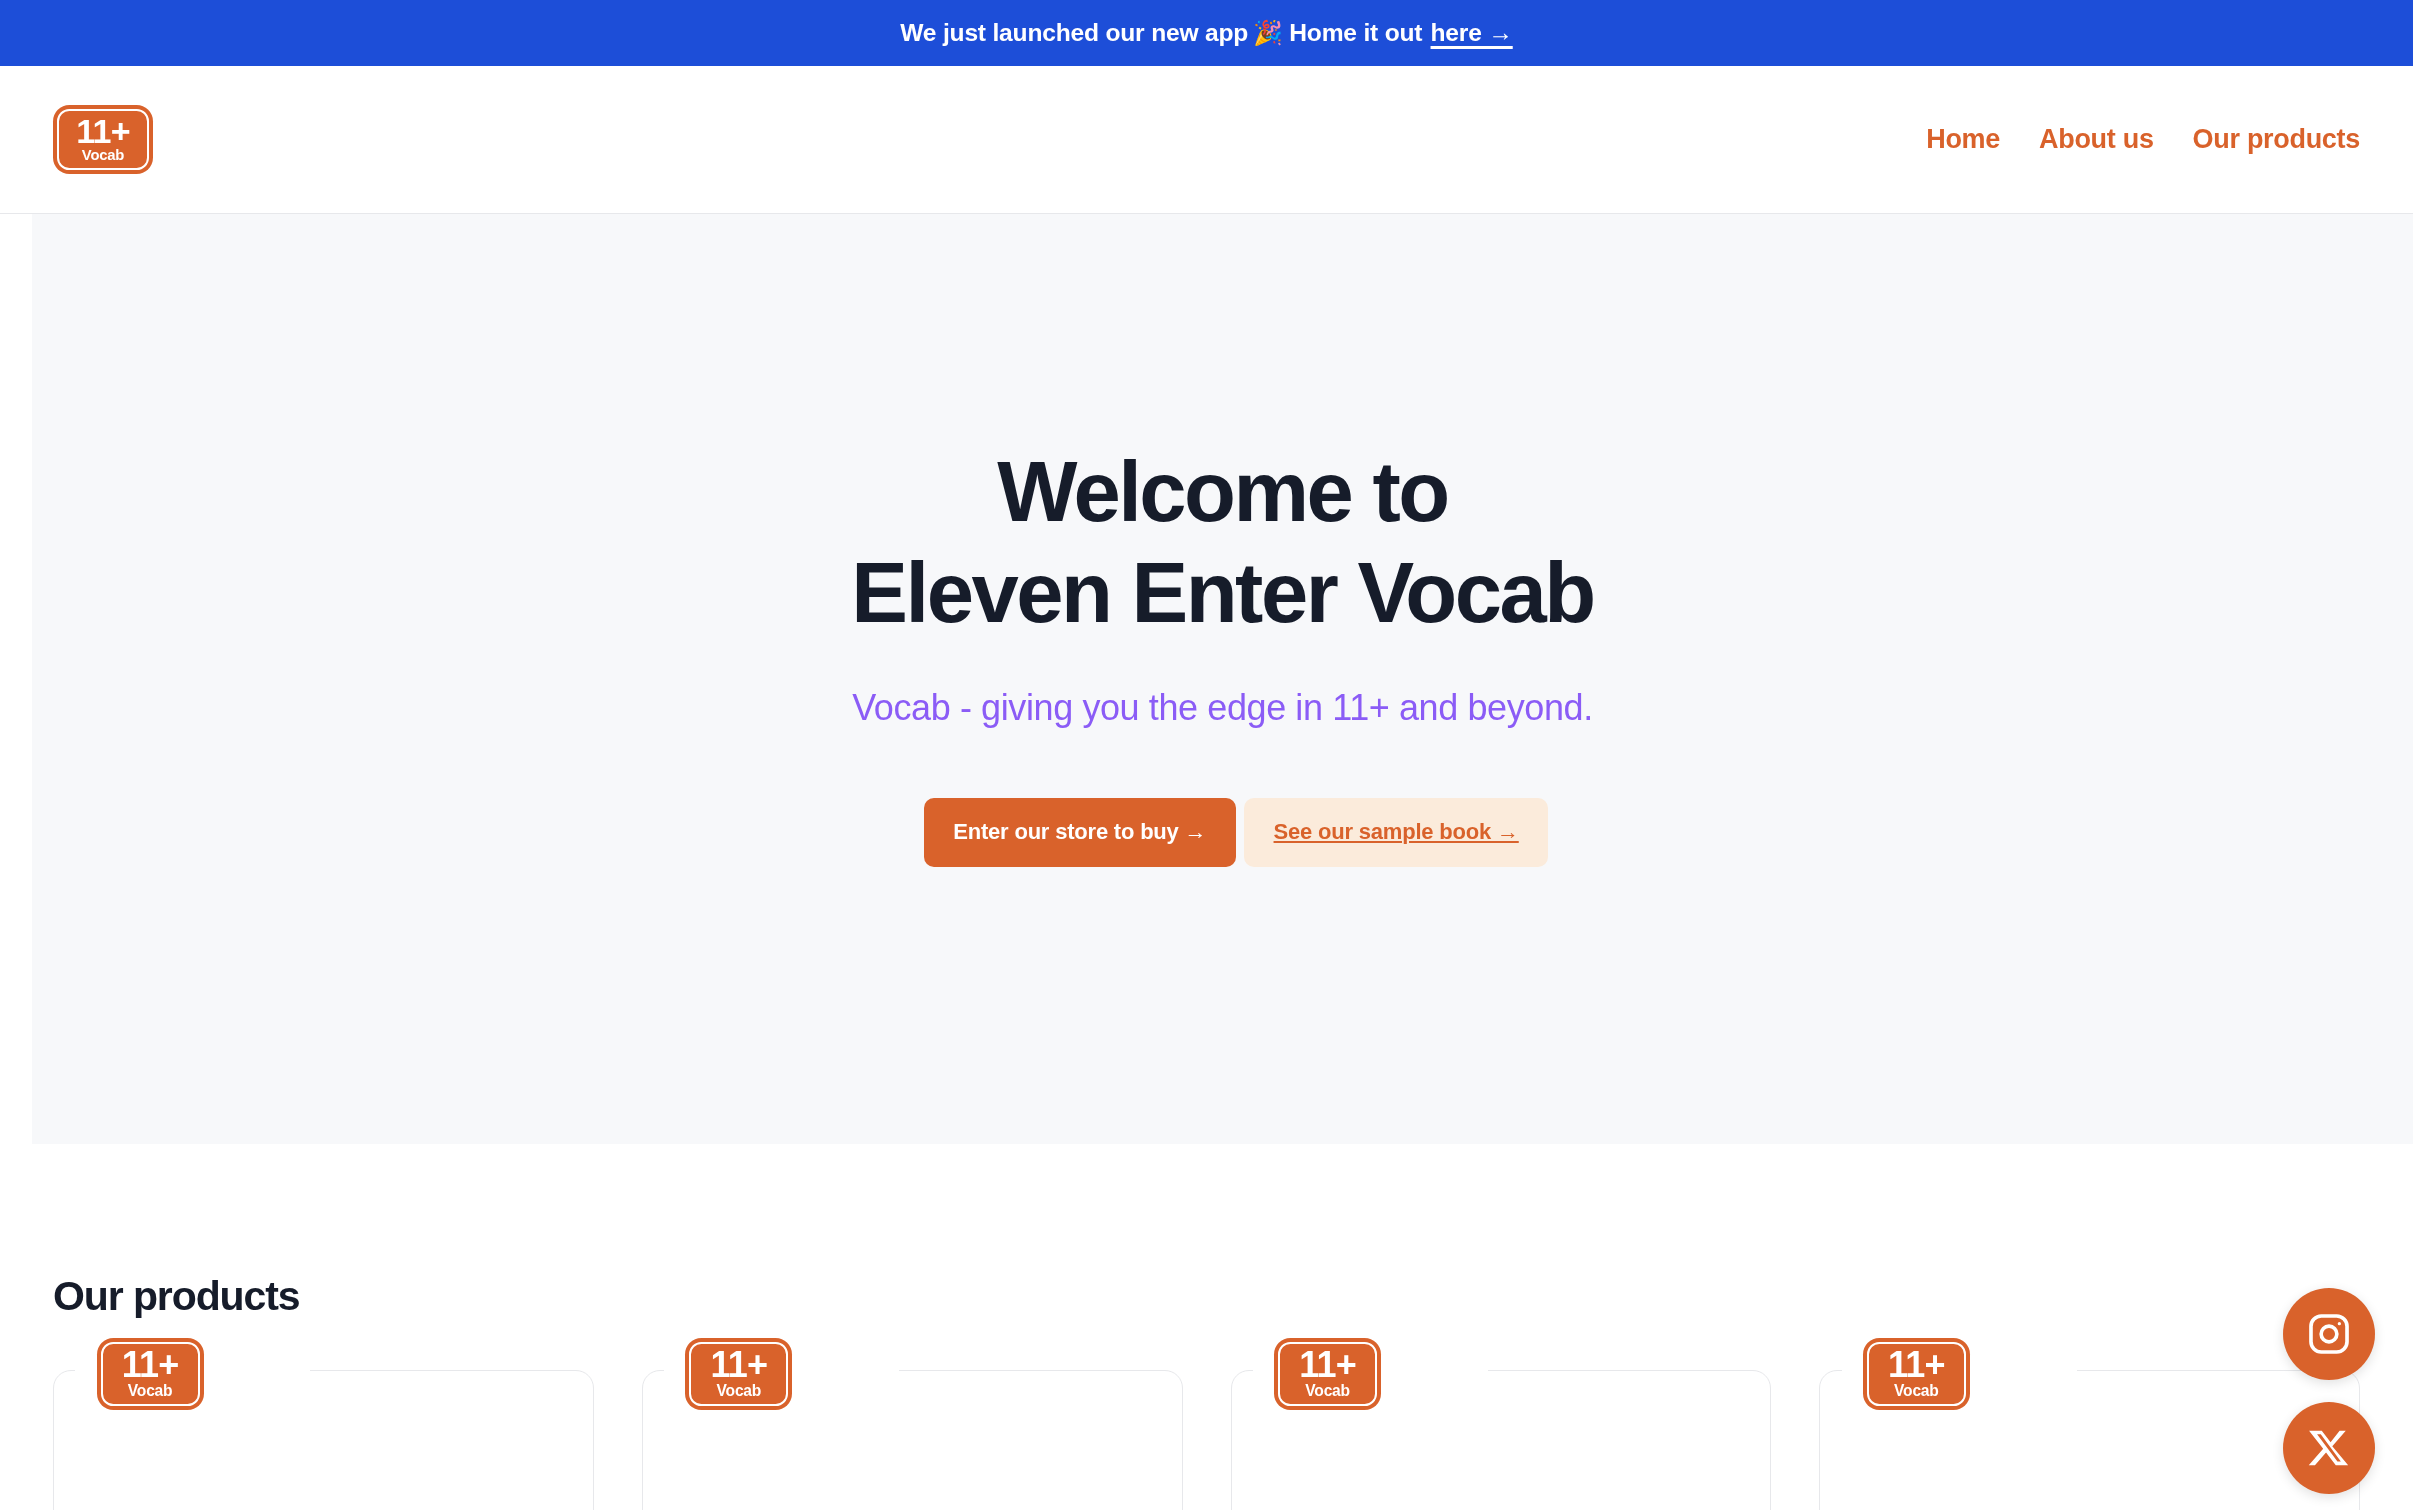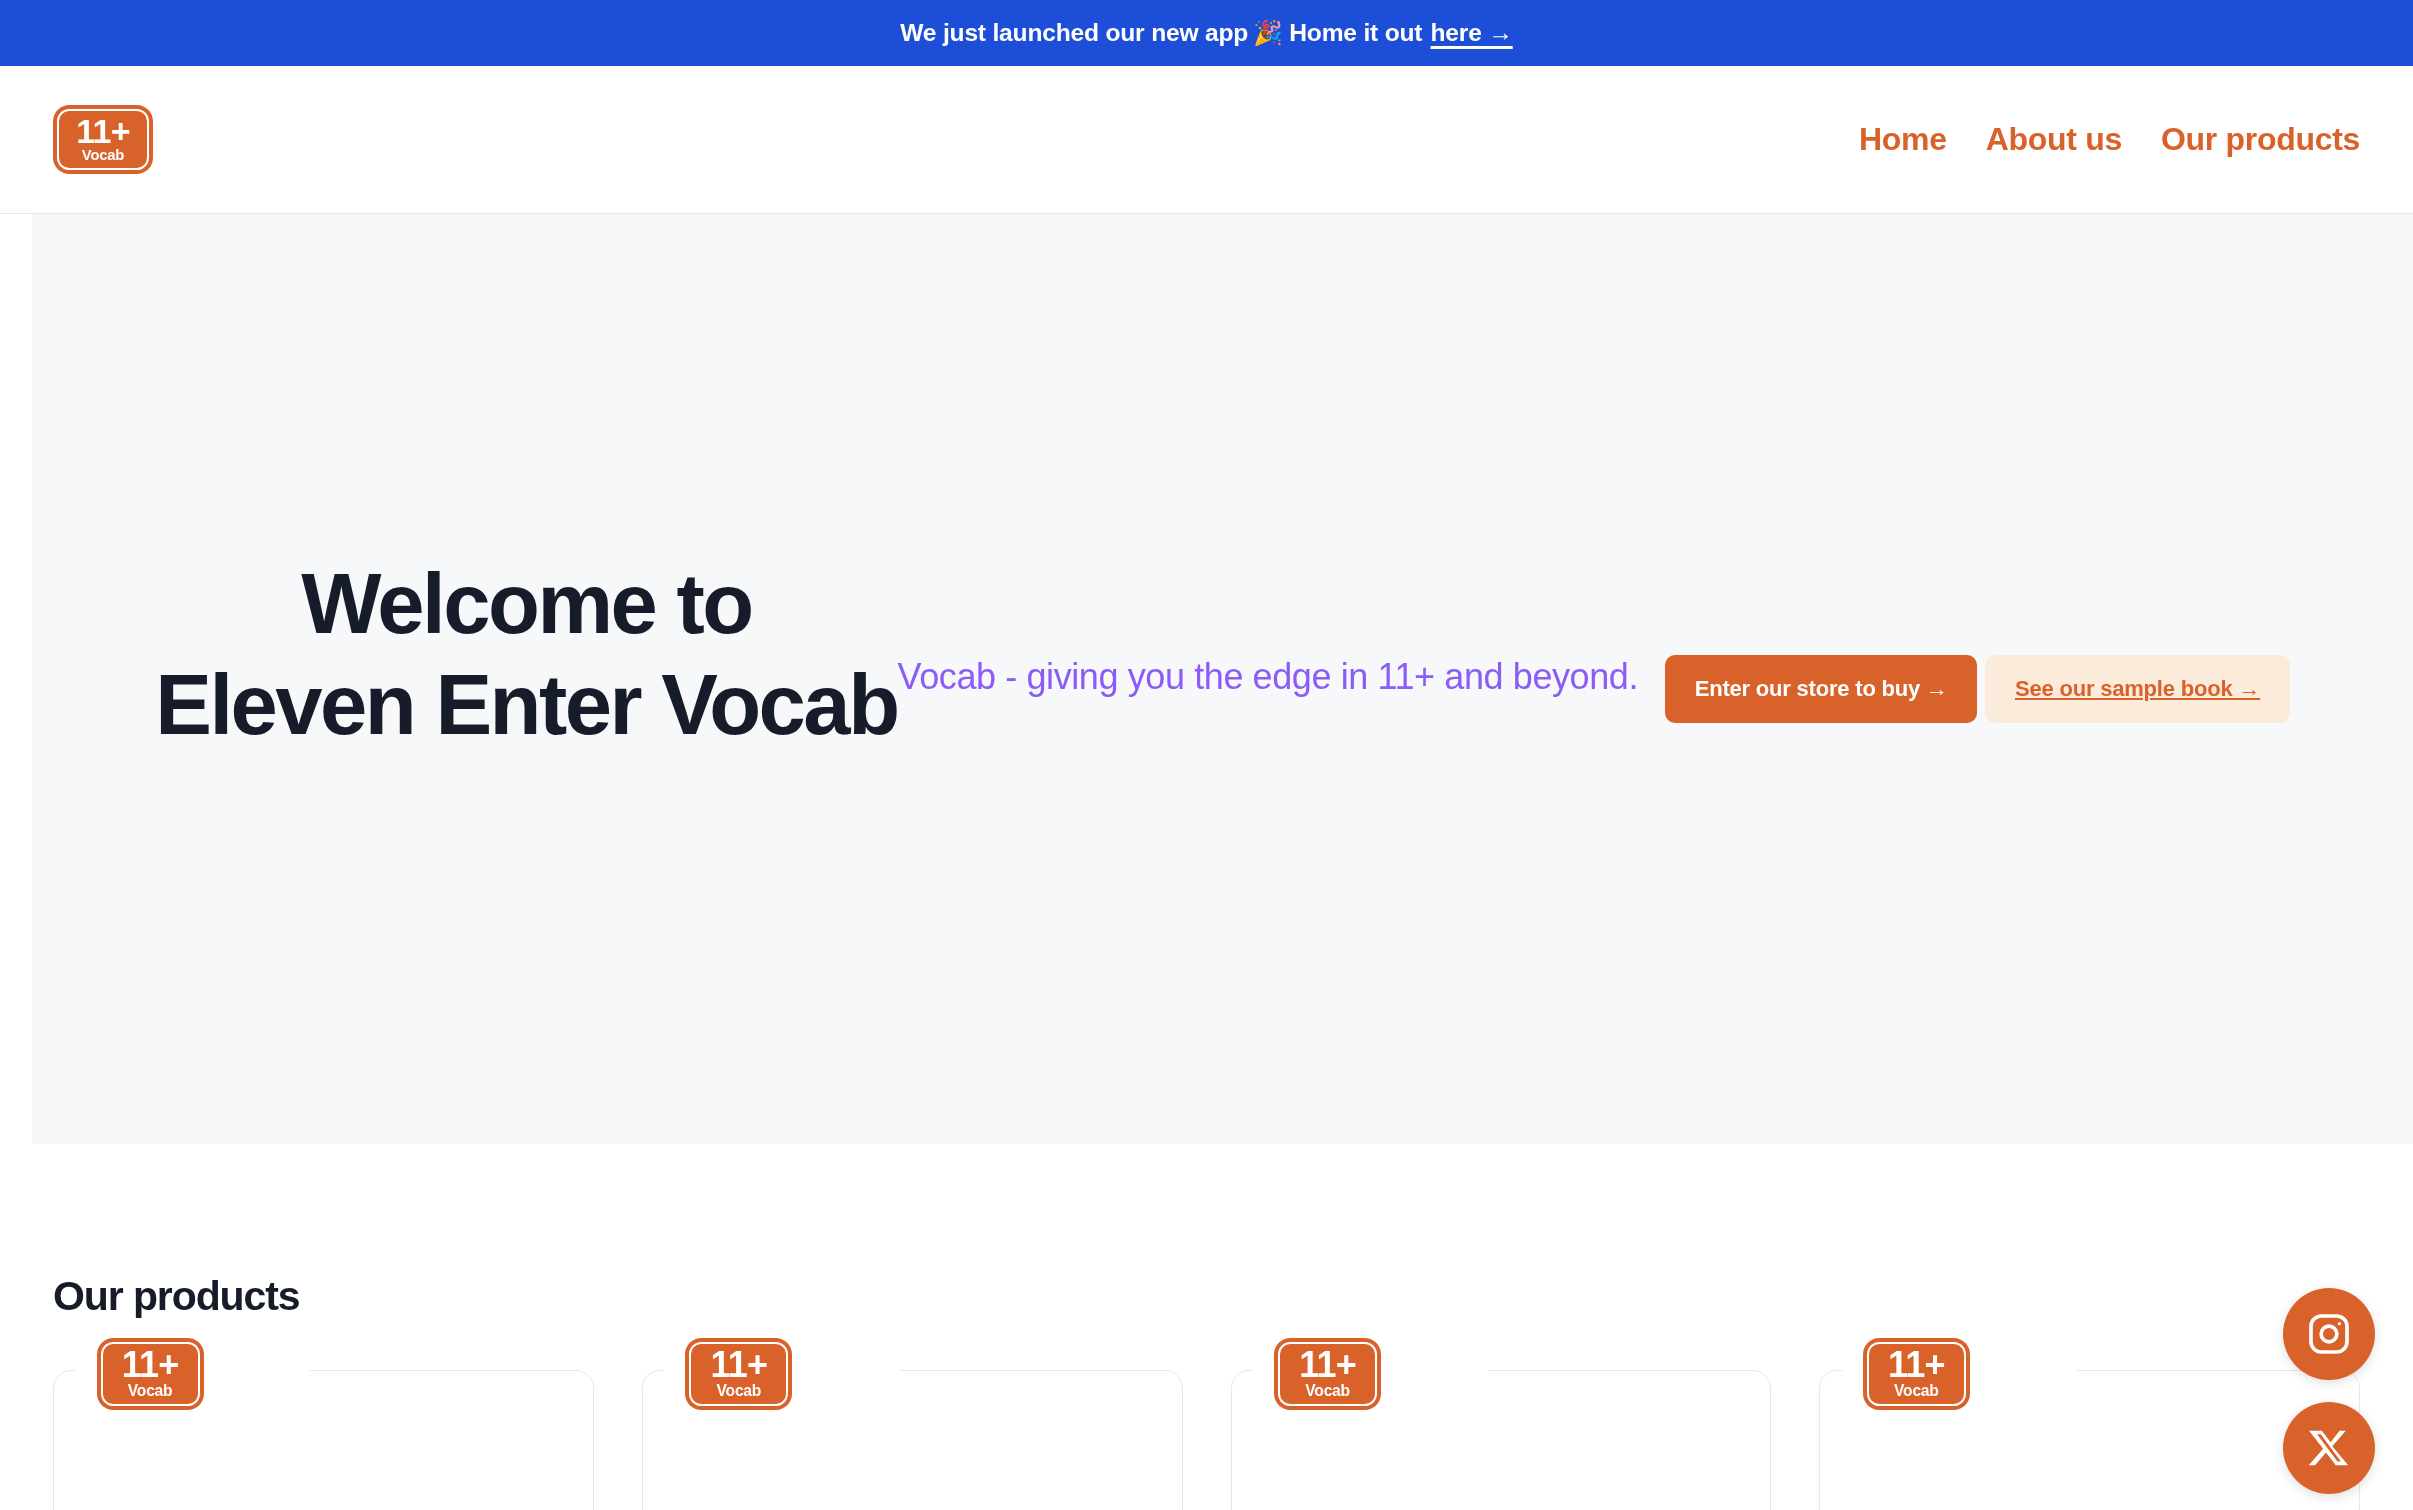--- a/index.html
+++ b/index.html
@@ -86,33 +86,33 @@
     margin-top:0.8px;
     letter-spacing:-0.2px;
   }
   .nav {
     display:flex;
     align-items:center;
     gap:39px;
   }
   .nav-link {
     color:#D9622B;
-    font-size:32px;
+    font-size:27px;
     font-weight:700;
     letter-spacing:-0.3px;
     cursor:pointer;
     white-space:nowrap;
   }
 
   
   .hero {
     height:930px;
     background:#F7F8FA;
     display:flex;
-    flex-direction:row;
+    flex-direction:column;
     align-items:center;
     justify-content:center;
     padding-bottom:49px;
     margin-left:32px;
   }
   .hero-title {
     color:#161C2A;
     font-size:85px;
     font-weight:800;
     line-height:1.18;

